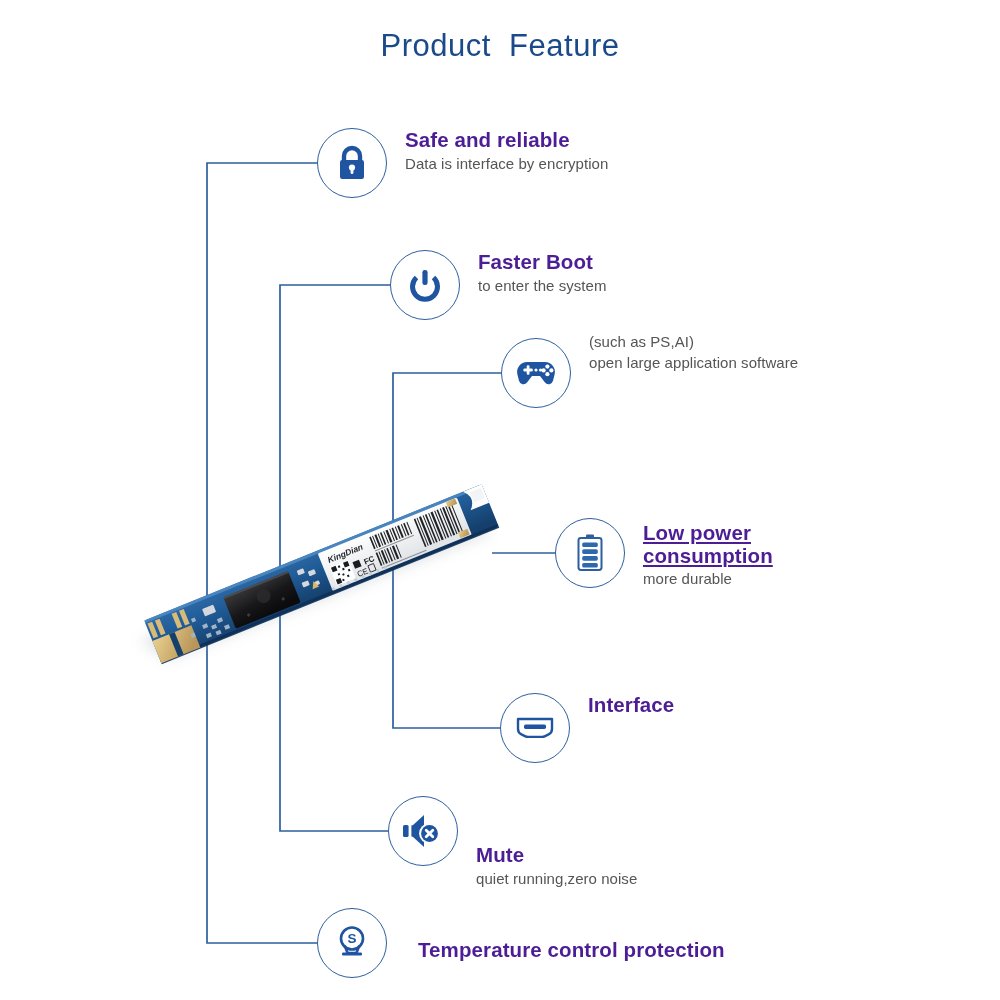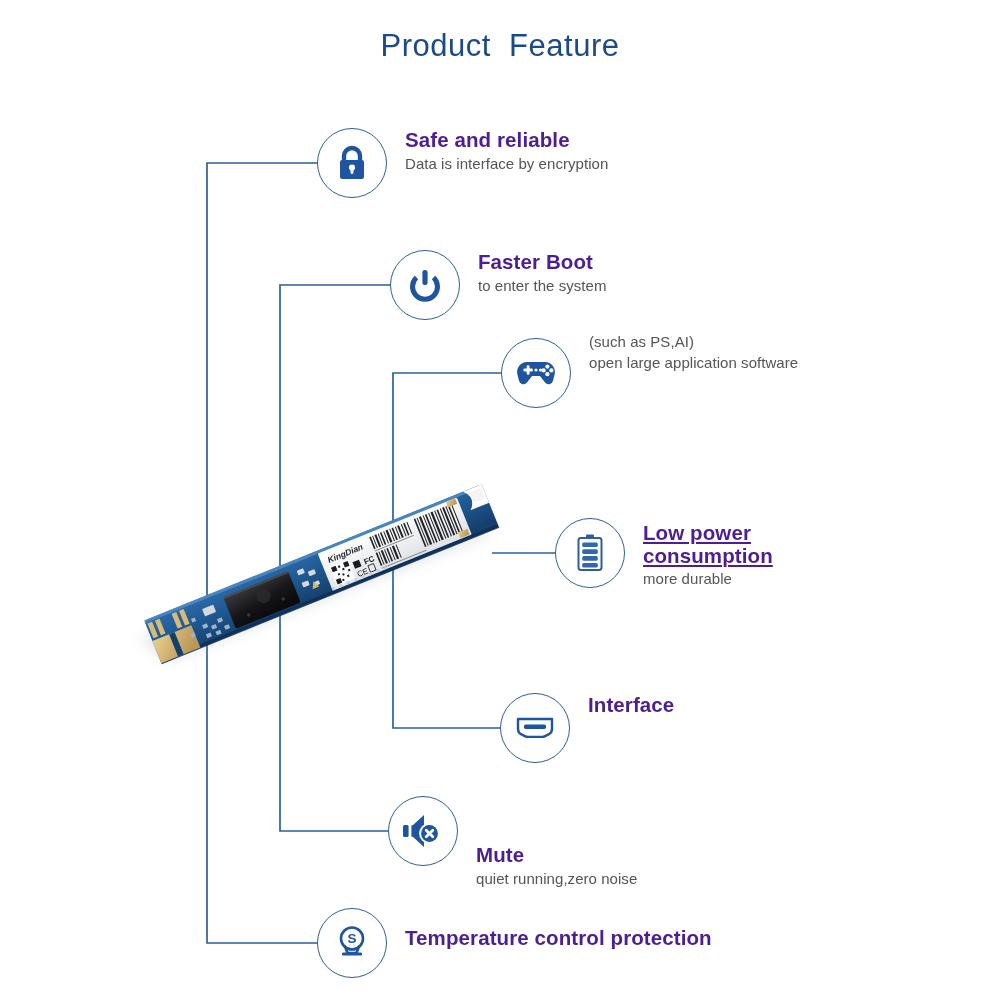--- a/index.html
+++ b/index.html
@@ -400,18 +400,18 @@
 
   <div class="feature" style="left:317px; top:908px;">
     <div class="icon-circle">
       <svg width="40" height="38" viewBox="0 0 40 38">
         <circle cx="20" cy="14.5" r="11" fill="none" stroke="#1f54a0" stroke-width="2.6"></circle>
         <path d="M12.6 21.5 L15.6 29 h8.8 l3 -7.5" fill="none" stroke="#1f54a0" stroke-width="2.6" stroke-linejoin="round"></path>
         <rect x="10" y="28.6" width="20" height="2.8" rx="1.2" fill="#1f54a0"></rect>
         <text x="20" y="19.4" text-anchor="middle" font-family="'Liberation Sans', sans-serif" font-size="13.5" font-weight="bold" fill="#1f54a0">S</text>
       </svg>
     </div>
-    <div class="feature-text" style="top:18px;">
+    <div class="feature-text" style="top:30px;margin-left:13px;">
       <div class="f-title">Temperature control protection</div>
     </div>
   </div>
 
 </div>
 
 </body></html>

